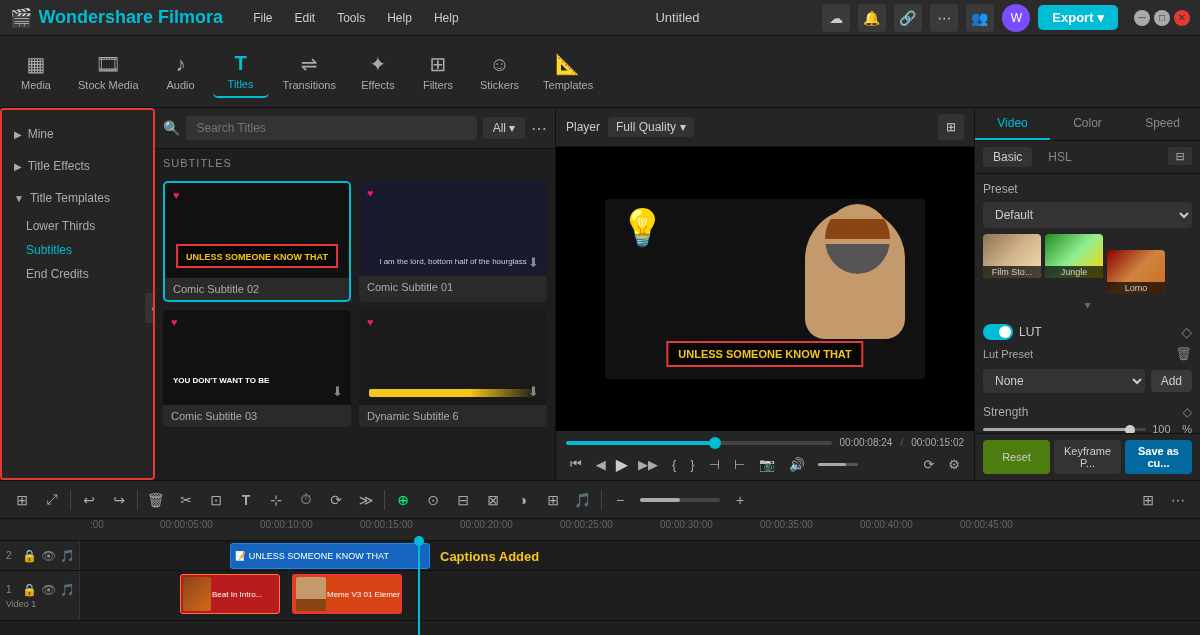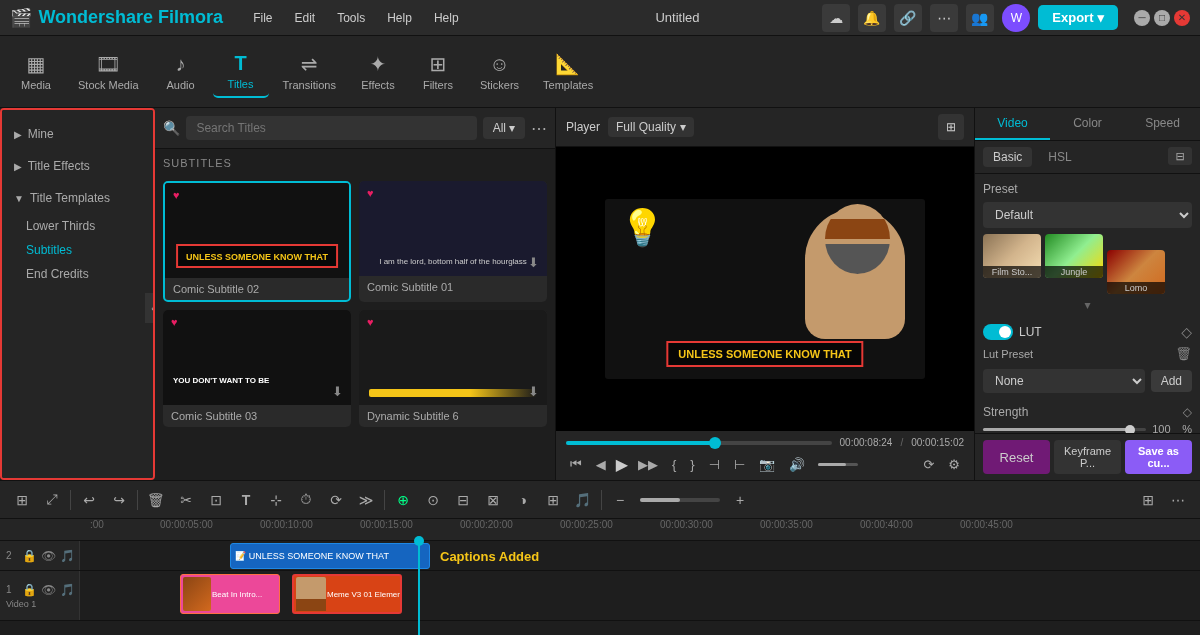--- a/index.html
+++ b/index.html
@@ -104,23 +104,23 @@
     .strength-row { display: flex; align-items: center; gap: 6px; margin-bottom: 4px; }
     .strength-label { color: #aaa; font-size: 12px; flex: 1; }
     .strength-diamond { color: #888; font-size: 12px; cursor: pointer; }
     .slider-row { display: flex; align-items: center; gap: 6px; margin-bottom: 8px; }
     .slider { flex: 1; height: 3px; background: #444; border-radius: 2px; position: relative; cursor: pointer; }
     .slider-fill { height: 100%; background: #aaa; border-radius: 2px; }
     .slider-thumb { width: 10px; height: 10px; background: #ccc; border-radius: 50%; position: absolute; right: -5px; top: -3px; }
     .slider-val { color: #aaa; font-size: 11px; min-width: 24px; }
     .protect-row { display: flex; align-items: center; gap: 6px; margin-bottom: 4px; }
     .right-footer { display: flex; gap: 4px; padding: 6px 8px; border-top: 1px solid #111; background: #252525; }
-    .reset-btn { flex: 1; background: #701a75; border: none; color: #ccc; padding: 5px; border-radius: 4px; font-size: 13px; cursor: pointer; }
+    .reset-btn { flex: 1; background: #4d7c0f; border: none; color: #ccc; padding: 5px; border-radius: 4px; font-size: 11px; cursor: pointer; }
     .keyframe-btn { flex: 1; background: #333; border: none; color: #ccc; padding: 5px; border-radius: 4px; font-size: 11px; cursor: pointer; }
-    .save-cu-btn { flex: 1; background: #8b5cf6; border: none; color: #fff; padding: 5px; border-radius: 4px; font-size: 11px; cursor: pointer; font-weight: bold; }
+    .save-cu-btn { flex: 1; background: #0369a1; border: none; color: #fff; padding: 5px; border-radius: 4px; font-size: 11px; cursor: pointer; font-weight: bold; }
 
     
     .bottom-section { height: 155px; background: #1e1e1e; border-top: 1px solid #111; }
     .edit-toolbar { height: 38px; background: #252525; display: flex; align-items: center; gap: 2px; padding: 0 8px; border-bottom: 1px solid #111; }
     .edit-btn { width: 28px; height: 28px; display: flex; align-items: center; justify-content: center; cursor: pointer; color: #aaa; font-size: 14px; border-radius: 3px; }
     .edit-sep { width: 1px; height: 20px; background: #444; margin: 0 2px; }
     .edit-btn.active-green { color: #00ff88; }
     .timeline { height: 117px; background: #1e1e1e; overflow: hidden; position: relative; }
     .timeline-ruler { height: 22px; background: #252525; display: flex; align-items: center; padding: 0 8px; border-bottom: 1px solid #111; position: relative; }
     .ruler-marks { display: flex; flex: 1; position: relative; overflow: hidden; height: 22px; }
@@ -530,21 +530,21 @@
           <div style="display:flex;gap:4px;align-items:center;">
             <span class="track-num">1</span>
             <span class="track-icon-btn">🔒</span>
             <span class="track-icon-btn">👁</span>
             <span class="track-icon-btn">🎵</span>
           </div>
           <span style="color:#888;font-size:9px;">Video 1</span>
         </div>
         <div class="track-content" style="position:relative;flex:1;height:100%;overflow:visible;">
 
-          <div class="timeline-clip" style="position:absolute;left:100px;width:100px;height:40px;top:3px;border-radius:3px;background:#ec4899;border:1px solid #ff7043;overflow:hidden;">
+          <div class="timeline-clip" style="position:absolute;left:100px;width:100px;height:40px;top:3px;border-radius:3px;background:#b91c1c;border:1px solid #ff7043;overflow:hidden;">
             <div style="display:flex;align-items:center;padding:2px;gap:1px;height:100%;">
               <div style="width:28px;height:34px;background:#8B4513;border-radius:2px;overflow:hidden;flex-shrink:0;">
                 <div style="width:100%;height:100%;background:linear-gradient(135deg,#8B4513,#D2691E);"></div>
               </div>
               <span style="color:#fff;font-size:8px;white-space:nowrap;overflow:hidden;">Beat In Intro...</span>
             </div>
           </div>
 
           <div class="timeline-clip" style="position:absolute;left:212px;width:110px;height:40px;top:3px;border-radius:3px;background:#d84315;border:1px solid #ff7043;overflow:hidden;border:2px solid #e53935;">
             <div style="display:flex;align-items:center;padding:2px;gap:1px;height:100%;">

